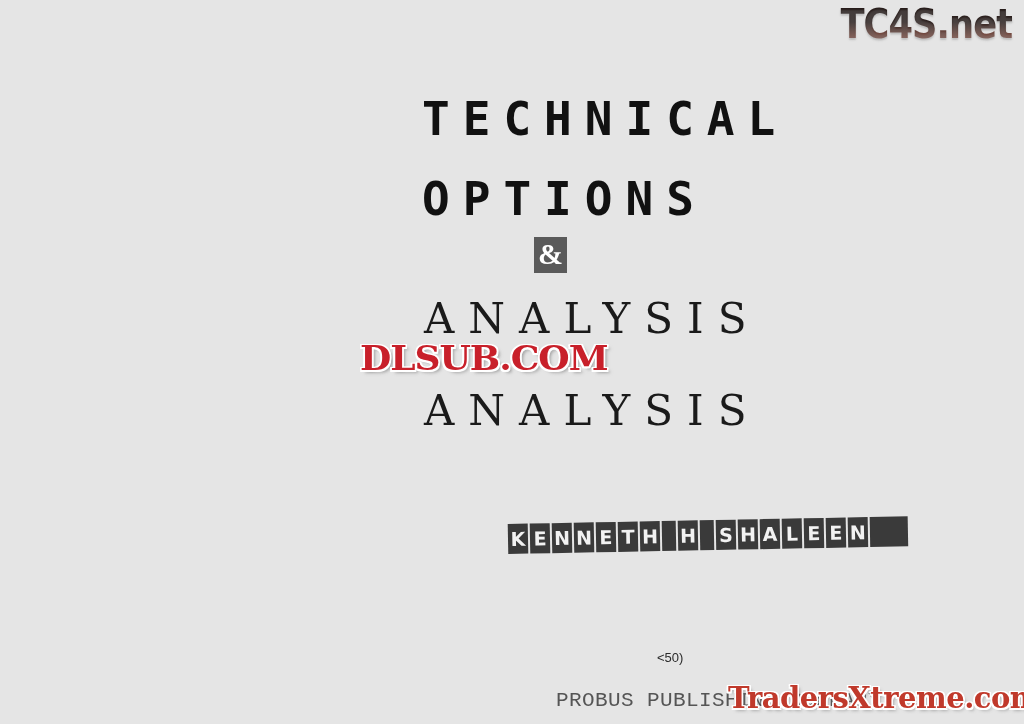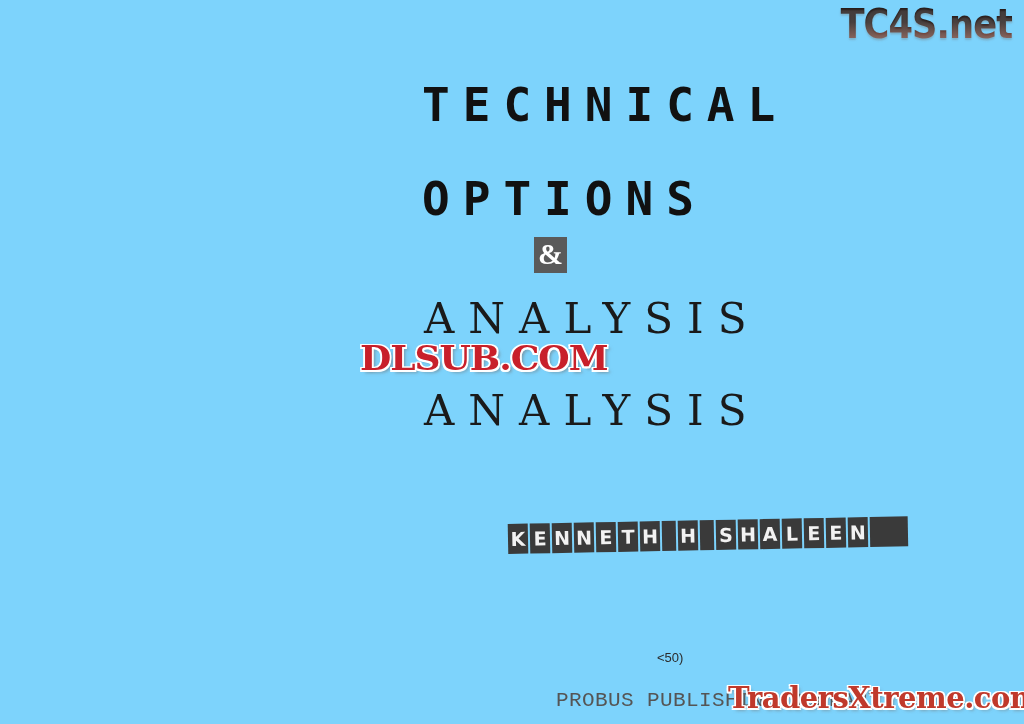--- a/index.html
+++ b/index.html
@@ -12,21 +12,21 @@
     height: 724px;
     position: relative;
     overflow: hidden;
     font-family: "Liberation Sans", sans-serif;
     -webkit-font-smoothing: antialiased;
   }
 
   .page {
     position: absolute;
     inset: 0;
-    background: #7dd3fc;
+    background: #e5e5e5;
     text-align: right;
   }
 
   
   .wm-top {
     position: absolute;
     top: 4px;
     right: 12px;
     font-family: "DejaVu Sans", sans-serif;
     font-weight: bold;
@@ -57,21 +57,21 @@
   .line-analysis {
     position: absolute;
     font-family: "DejaVu Sans Mono", "Liberation Mono", monospace;
     font-weight: bold;
     color: #111111;
     white-space: nowrap;
     line-height: 1;
   }
   .line-technical {
     left: 422px;
-    top: 82px;
+    top: 96px;
     font-size: 46px;
     letter-spacing: 13px;
   }
   .line-analysis {
     left: 422px;
     top: 176px;
     font-size: 46px;
     letter-spacing: 13px;
   }
 

